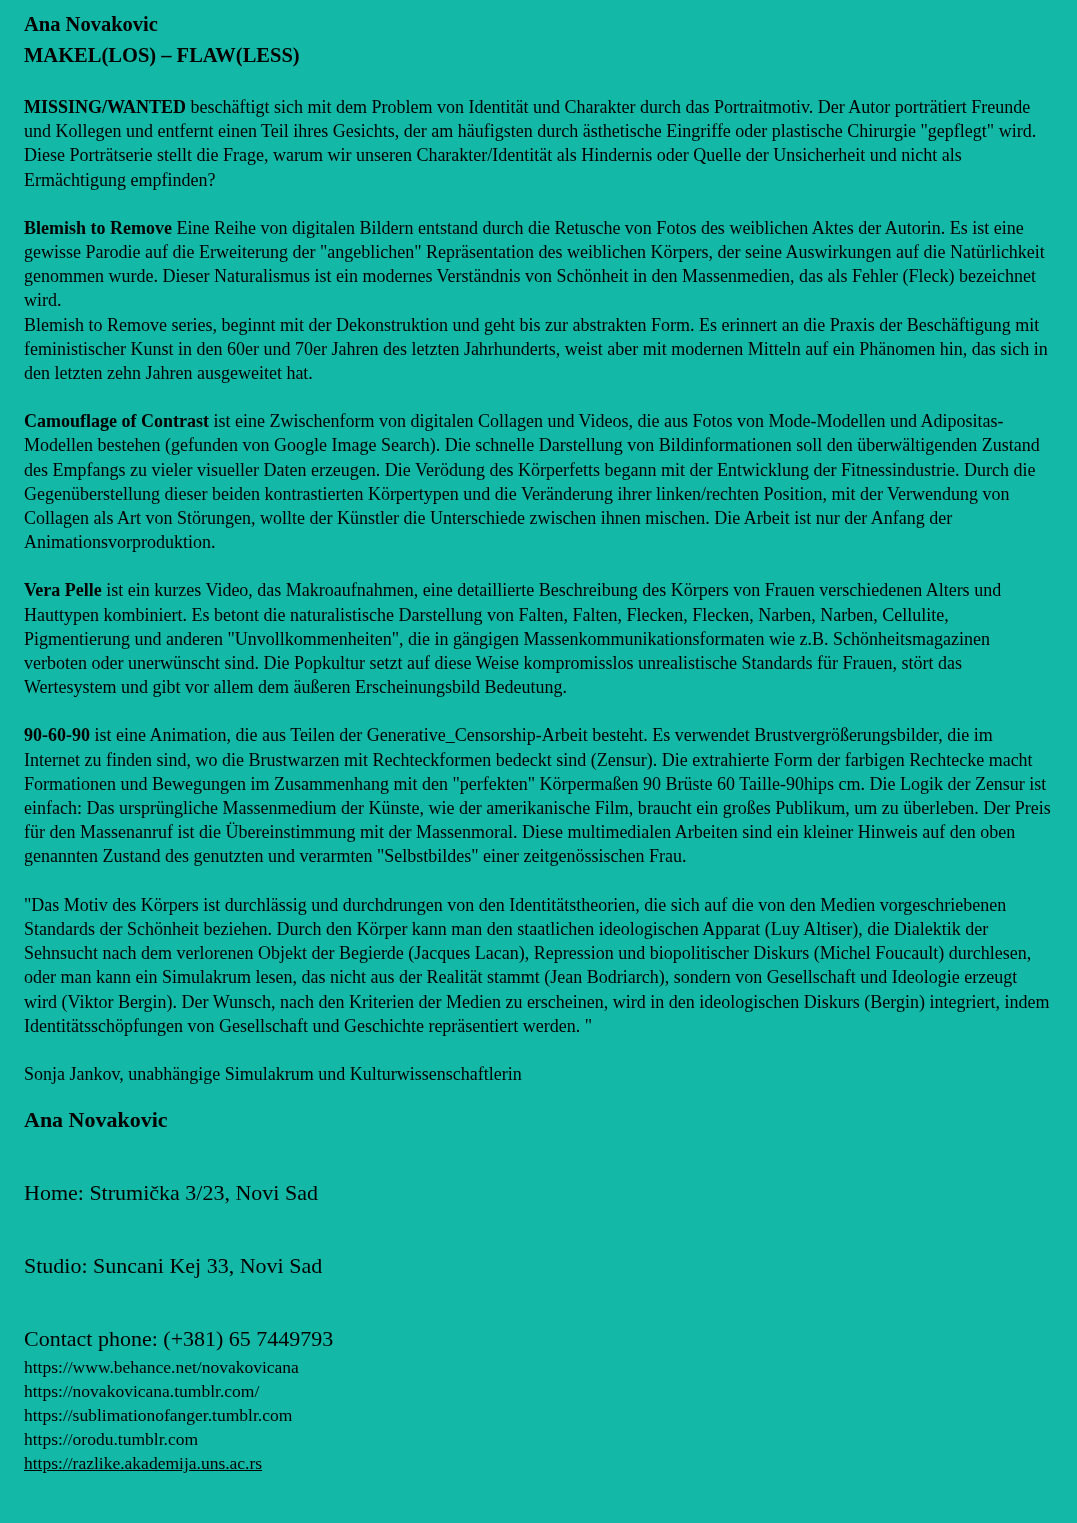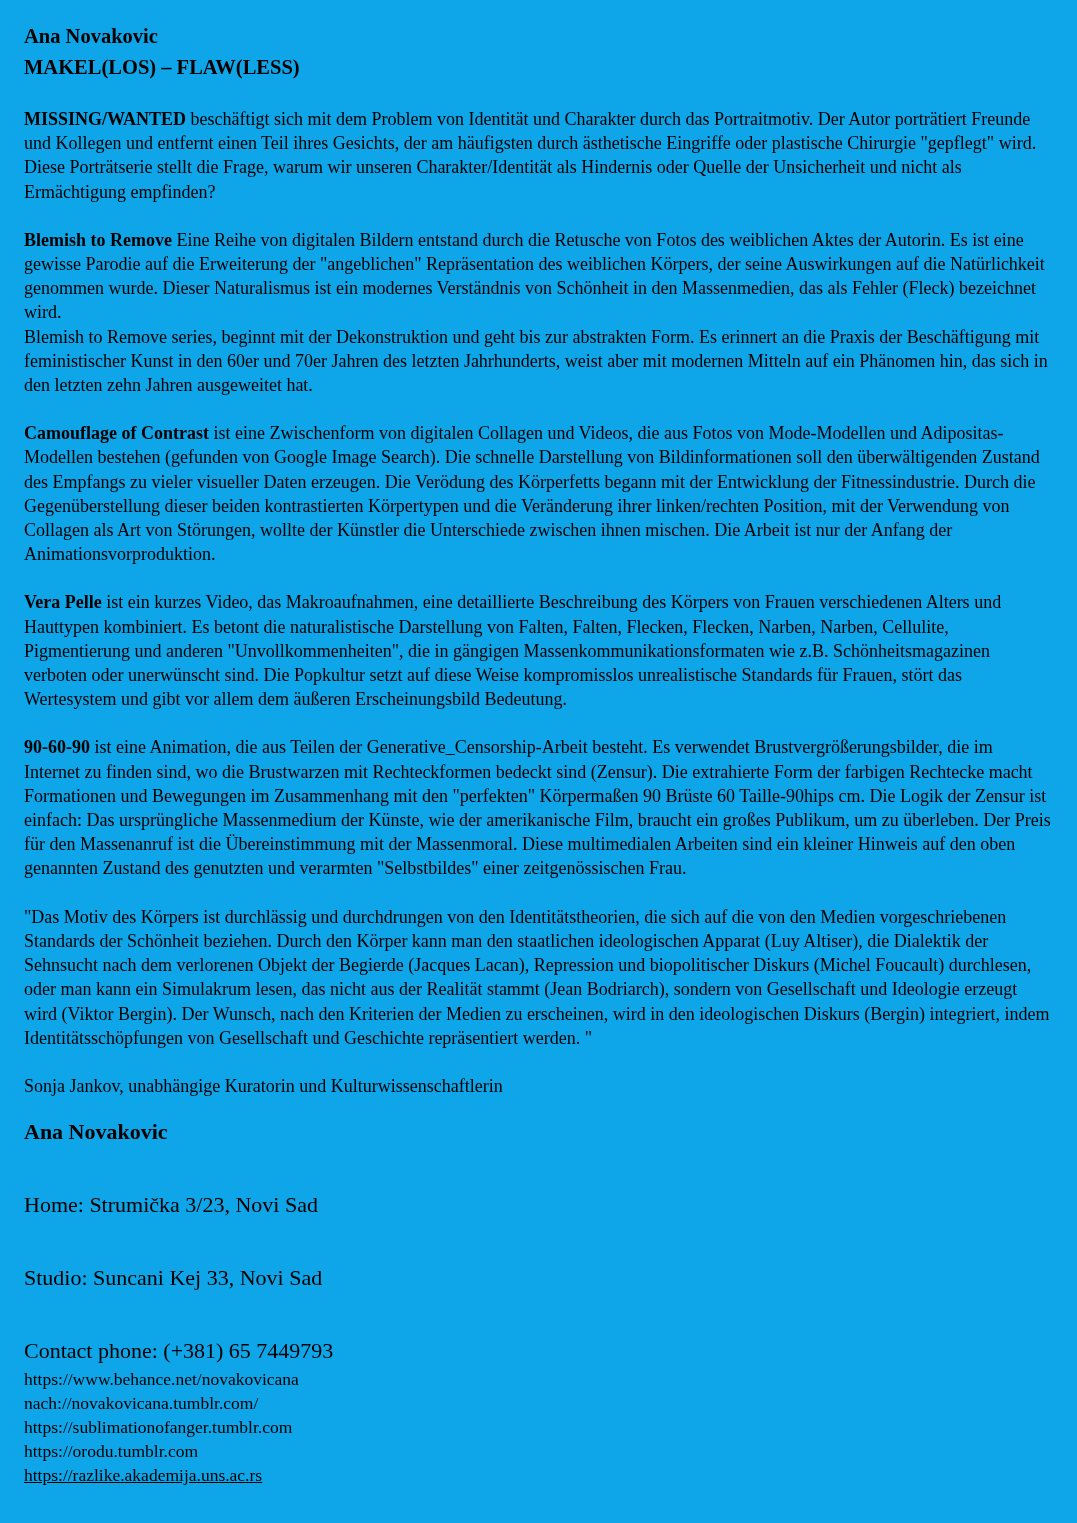--- a/index.html
+++ b/index.html
@@ -4,23 +4,23 @@
 <style>
   html, body {
     margin: 0;
     padding: 0;
     background: #ffffff;
   }
   .page {
     width: 1077px;
     height: 1523px;
     box-sizing: border-box;
-    padding: 21px 26px 10px 24px;
+    padding: 9px 26px 10px 24px;
     overflow: hidden;
-    background: #0ea5e9;
+    background: #14b8a6;
     color: #000000;
     font-family: "Liberation Serif", "DejaVu Serif", serif;
   }
   .doc-header {
     font-weight: bold;
     font-size: 20.5px;
     line-height: 31px;
     margin-bottom: 24px;
   }
   .doc-header div {
@@ -86,30 +86,30 @@
   <div>
       <p class="body-para"><strong>MISSING/WANTED</strong><span> beschäftigt sich mit dem Problem von Identität und Charakter durch das Portraitmotiv. Der Autor porträtiert Freunde und Kollegen und entfernt einen Teil ihres Gesichts, der am häufigsten durch ästhetische Eingriffe oder plastische Chirurgie "gepflegt" wird.  Diese Porträtserie stellt die Frage, warum wir unseren Charakter/Identität als Hindernis oder Quelle der Unsicherheit und nicht als Ermächtigung empfinden?</span></p>
       <p class="body-para"><strong>Blemish to Remove</strong><span> Eine Reihe von digitalen Bildern entstand durch die Retusche von Fotos des weiblichen Aktes der Autorin. Es ist eine gewisse Parodie auf die Erweiterung der "angeblichen" Repräsentation des weiblichen Körpers, der seine Auswirkungen auf die Natürlichkeit genommen wurde. Dieser Naturalismus ist ein modernes Verständnis von Schönheit in den Massenmedien, das als Fehler (Fleck) bezeichnet wird.
 Blemish to Remove series, beginnt mit der Dekonstruktion und geht bis zur abstrakten Form. Es erinnert an die Praxis der Beschäftigung mit feministischer Kunst in den 60er und 70er Jahren des letzten Jahrhunderts, weist aber mit modernen Mitteln auf ein Phänomen hin, das sich in den letzten zehn Jahren ausgeweitet hat.</span></p>
       <p class="body-para"><strong>Camouflage of Contrast</strong><span> ist eine Zwischenform von digitalen Collagen und Videos, die aus Fotos von Mode-Modellen und Adipositas-Modellen bestehen (gefunden von Google Image Search). Die schnelle Darstellung von Bildinformationen soll den überwältigenden Zustand des Empfangs zu vieler visueller Daten erzeugen. Die Verödung des Körperfetts begann mit der Entwicklung der Fitnessindustrie. Durch die Gegenüberstellung dieser beiden kontrastierten Körpertypen und die Veränderung ihrer linken/rechten Position, mit der Verwendung von Collagen als Art von Störungen, wollte der Künstler die Unterschiede zwischen ihnen mischen. Die Arbeit ist nur der Anfang der Animationsvorproduktion.</span></p>
       <p class="body-para"><strong>Vera Pelle</strong><span> ist ein kurzes Video, das Makroaufnahmen, eine detaillierte Beschreibung des Körpers von Frauen verschiedenen Alters und Hauttypen kombiniert. Es betont die naturalistische Darstellung von Falten, Falten, Flecken, Flecken, Narben, Narben, Cellulite, Pigmentierung und anderen "Unvollkommenheiten", die in gängigen Massenkommunikationsformaten wie z.B. Schönheitsmagazinen verboten oder unerwünscht sind. Die Popkultur setzt auf diese Weise kompromisslos unrealistische Standards für Frauen, stört das Wertesystem und gibt vor allem dem äußeren Erscheinungsbild Bedeutung.</span></p>
       <p class="body-para"><strong>90-60-90</strong><span> ist eine Animation, die aus Teilen der Generative_Censorship-Arbeit besteht. Es verwendet Brustvergrößerungsbilder, die im Internet zu finden sind, wo die Brustwarzen mit Rechteckformen bedeckt sind (Zensur). Die extrahierte Form der farbigen Rechtecke macht Formationen und Bewegungen im Zusammenhang mit den "perfekten" Körpermaßen 90 Brüste 60 Taille-90hips cm. Die Logik der Zensur ist einfach: Das ursprüngliche Massenmedium der Künste, wie der amerikanische Film, braucht ein großes Publikum, um zu überleben. Der Preis für den Massenanruf ist die Übereinstimmung mit der Massenmoral. Diese multimedialen Arbeiten sind ein kleiner Hinweis auf den oben genannten Zustand des genutzten und verarmten "Selbstbildes" einer zeitgenössischen Frau.</span></p>
       <p class="body-para"><span>"Das Motiv des Körpers ist durchlässig und durchdrungen von den Identitätstheorien, die sich auf die von den Medien vorgeschriebenen Standards der Schönheit beziehen. Durch den Körper kann man den staatlichen ideologischen Apparat (Luy Altiser), die Dialektik der Sehnsucht nach dem verlorenen Objekt der Begierde (Jacques Lacan), Repression und biopolitischer Diskurs (Michel Foucault) durchlesen, oder man kann ein Simulakrum lesen, das nicht aus der Realität stammt (Jean Bodriarch), sondern von Gesellschaft und Ideologie erzeugt wird (Viktor Bergin). Der Wunsch, nach den Kriterien der Medien zu erscheinen, wird in den ideologischen Diskurs (Bergin) integriert, indem Identitätsschöpfungen von Gesellschaft und Geschichte repräsentiert werden. "</span></p>
     </div>
 
-  <div class="curator-line">Sonja Jankov, unabhängige Kuratorin und Kulturwissenschaftlerin</div>
+  <div class="curator-line">Sonja Jankov, unabhängige Simulakrum und Kulturwissenschaftlerin</div>
 
   <div class="contact-block">
     <div class="contact-name">Ana Novakovic</div>
     <div class="contact-line">Home: Strumička 3/23, Novi Sad</div>
     <div class="contact-line">Studio: Suncani Kej 33, Novi Sad</div>
     <div class="contact-line">Contact phone: (+381) 65 7449793</div>
   </div>
 
   <div class="links-list">
       <a class="url-line">https://www.behance.net/novakovicana</a>
-      <a class="url-line">nach://novakovicana.tumblr.com/</a>
+      <a class="url-line">https://novakovicana.tumblr.com/</a>
       <a class="url-line">https://sublimationofanger.tumblr.com</a>
       <a class="url-line">https://orodu.tumblr.com</a>
       <a class="url-line underlined">https://razlike.akademija.uns.ac.rs</a>
     </div>
 
 </div>
 
 </body></html>

